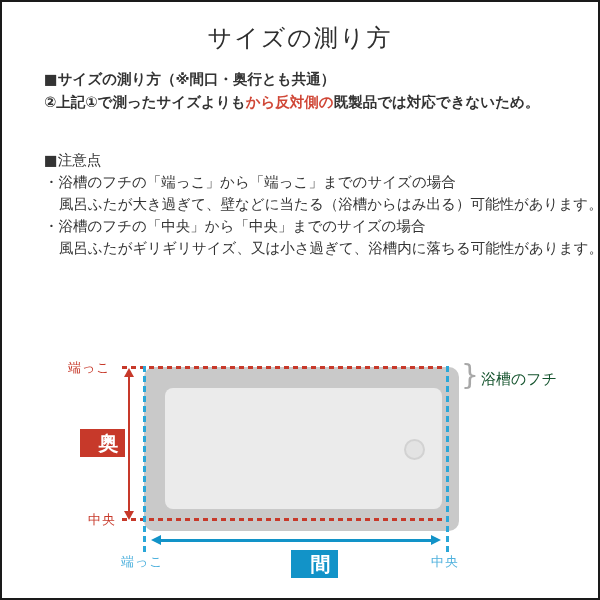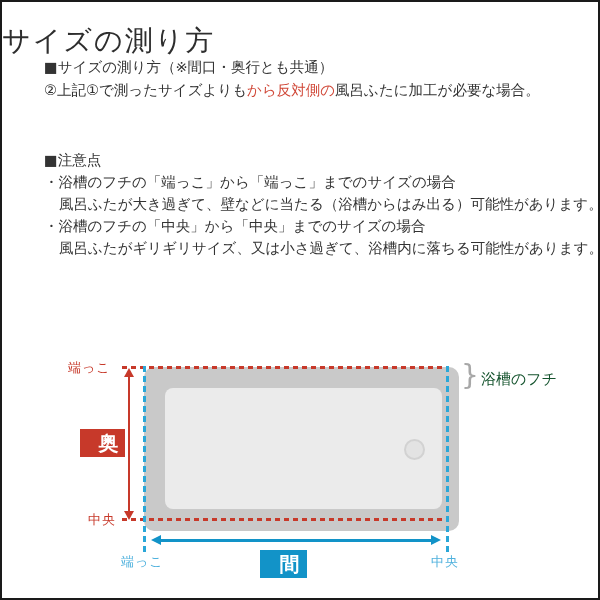--- a/index.html
+++ b/index.html
@@ -12,22 +12,22 @@
     --rim:#c9c9c9;
     --inner:#ebebeb;
   }
   html,body{margin:0;padding:0;background:#fff;}
   .page{
     position:relative;width:600px;height:600px;box-sizing:border-box;
     border:2px solid #1a1a1a;background:#ffffff;overflow:hidden;
     font-family:"DejaVu Sans",sans-serif;color:var(--ink);
   }
   .title{
-    position:absolute;top:20px;left:0;width:100%;
-    font-size:28px;letter-spacing:2px;color:#2e2e2e;white-space:nowrap;
+    position:absolute;top:20px;left:0;width:100%;text-align:center;
+    font-size:24px;letter-spacing:2px;color:#2e2e2e;white-space:nowrap;
   }
   .textblock{position:absolute;left:42px;font-size:14.5px;white-space:nowrap;}
   .lh23 .tline{height:23px;line-height:23px;}
   .lh22 .tline{height:22px;line-height:22px;}
   .tline.indent{padding-left:15px;}
   .em{color:var(--red-text);}
   
   .tub-outer{position:absolute;left:142px;top:365px;width:315px;height:164px;
     background:var(--rim);border-radius:10px;}
   .tub-inner{position:absolute;left:163px;top:386px;width:277px;height:121px;
@@ -44,34 +44,34 @@
   .tri.red-down{left:122px;top:509px;border-left:5px solid transparent;border-right:5px solid transparent;border-top:9px solid var(--red);}
   .blue-line-h{position:absolute;left:158px;top:537px;width:272px;height:3px;background:var(--blue);}
   .tri.blue-left{left:149px;top:533px;border-top:5px solid transparent;border-bottom:5px solid transparent;border-right:10px solid var(--blue);}
   .tri.blue-right{left:429px;top:533px;border-top:5px solid transparent;border-bottom:5px solid transparent;border-left:10px solid var(--blue);}
   .dlabel{position:absolute;font-size:13px;white-space:nowrap;letter-spacing:1px;}
   .dlabel.red{color:var(--red);}
   .dlabel.blue{color:var(--blue-text);}
   .tagbox{position:absolute;color:#ffffff;font-weight:bold;font-size:20px;
     text-align:center;letter-spacing:3px;padding-left:15px;box-sizing:border-box;}
   .tagbox.depth{left:78px;top:427px;width:45px;height:28px;line-height:28px;background:var(--red);}
-  .tagbox.width{left:258px;top:548px;width:47px;height:28px;line-height:28px;background:var(--blue);}
+  .tagbox.width{left:289px;top:548px;width:47px;height:28px;line-height:28px;background:var(--blue);}
   .brace{position:absolute;left:459px;top:360px;font-size:28px;line-height:28px;color:#a8a8a8;}
   .rim-label{position:absolute;left:479px;top:368px;font-size:15px;color:#14532d;white-space:nowrap;}
 </style>
 </head>
 <body>
 
 <div class="page">
 
   <div class="title">サイズの測り方</div>
 
-  <div class="textblock lh23" style="top:54px;">
+  <div class="textblock lh23" style="top:66px;font-weight:bold;">
     <div class="tline">■サイズの測り方（※間口・奥行とも共通）</div>
-    <div class="tline"><span>②上記①で測ったサイズよりも</span><span class="em">から反対側の</span><span>風呂ふたに加工が必要な場合。</span></div>
+    <div class="tline"><span>②上記①で測ったサイズよりも</span><span class="em">から反対側の</span><span>既製品では対応できないため。</span></div>
   </div>
 
   <div class="textblock lh22" style="top:147px;">
     <div class="tline">■注意点</div>
     <div class="tline">・浴槽のフチの「端っこ」から「端っこ」までのサイズの場合</div>
     <div class="tline indent">風呂ふたが大き過ぎて、壁などに当たる（浴槽からはみ出る）可能性があります。</div>
     <div class="tline">・浴槽のフチの「中央」から「中央」までのサイズの場合</div>
     <div class="tline indent">風呂ふたがギリギリサイズ、又は小さ過ぎて、浴槽内に落ちる可能性があります。</div>
   </div>
 

